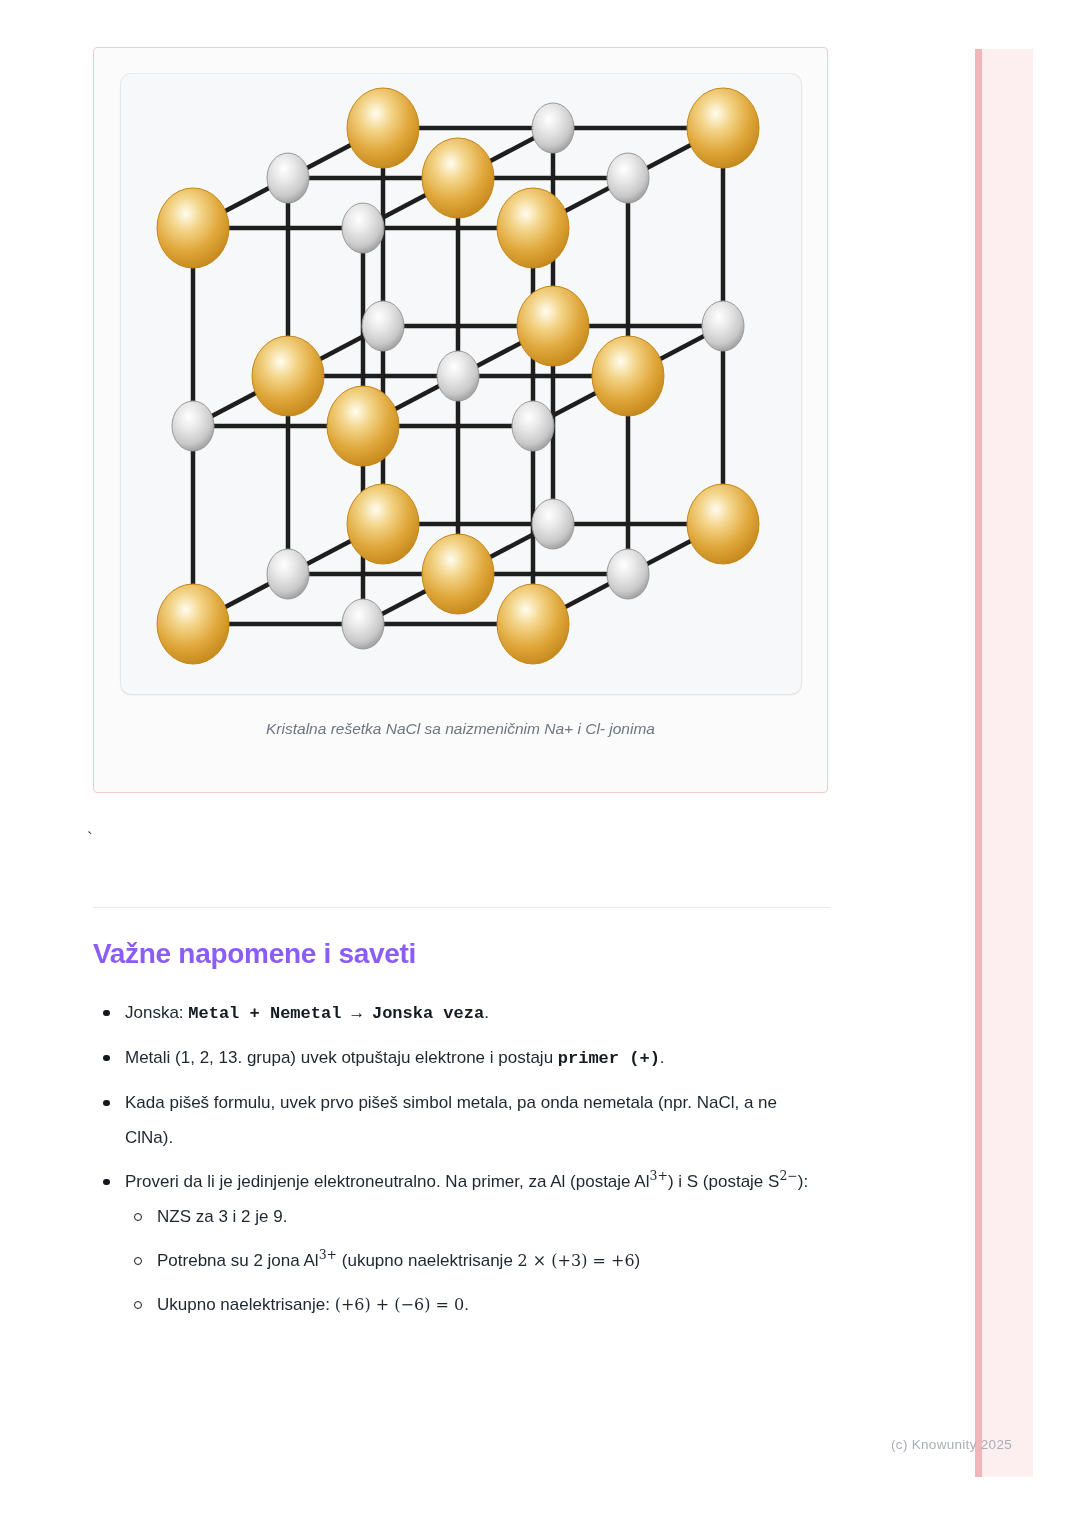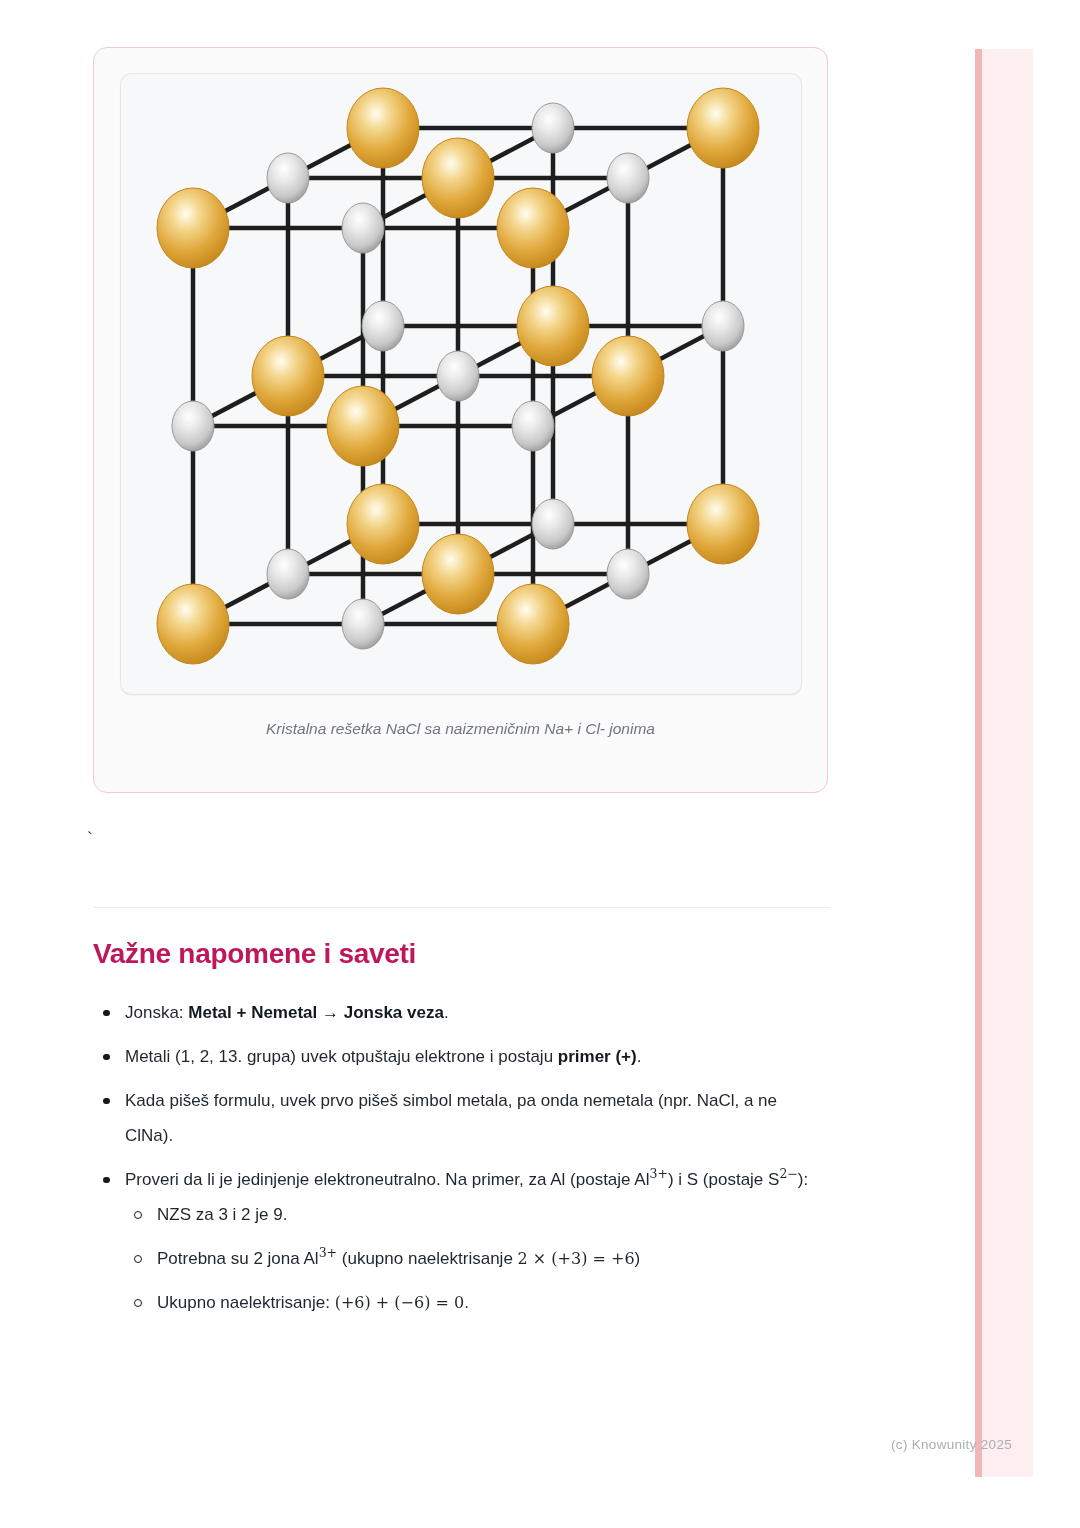--- a/index.html
+++ b/index.html
@@ -6,42 +6,42 @@
   body{font-family:"Liberation Sans","DejaVu Sans",sans-serif;}
   .page{position:relative;width:1080px;height:1528px;background:#ffffff;overflow:hidden;}
 
   
   .stripe-band{position:absolute;left:982px;top:49px;width:51px;height:1428px;background:#fdeef0;}
   .stripe-line{position:absolute;left:975px;top:49px;width:7px;height:1428px;background:#f0b6b8;}
 
   .content{position:absolute;left:93px;top:0;width:737px;}
 
   
-  .figure-card{margin:47px 0 0;width:735px;height:746px;border:1.5px solid #f5caca;border-radius:14px;
+  .figure-card{margin:47px 0 0;width:735px;height:746px;border:1.5px solid #f5caca;border-radius:4px;
     background:#fbfbfb;box-sizing:border-box;}
   .figure-panel{width:680px;height:620px;margin:26px auto 0;background:#f7f8f9;border-radius:10px;
     box-shadow:0 1px 3px rgba(0,0,0,0.07), 0 0 0 1px #ececec;overflow:hidden;}
   .figure-panel svg{display:block;width:680px;height:620px;}
   figcaption{text-align:center;margin-top:26px;font-style:italic;color:#6e7681;font-size:15.5px;}
 
   .stray{margin:36px 0 0 -6px;height:20px;font-size:17px;color:#3a3f46;}
 
   hr.divider{border:none;border-top:1px solid #e8eaed;margin:58px 0 0;width:100%;}
 
   h2.notes-heading{margin:30px 0 0;font-size:28px;font-weight:700;letter-spacing:-0.3px;color:#ee5c5c;}
 
   ul.notes{margin:25px 0 0;padding:0;list-style:none;font-size:17px;line-height:35px;color:#1e2630;}
   li.main{position:relative;padding-left:32px;margin-bottom:9px;max-width:698px;}
   li.main::before{content:"";position:absolute;left:10px;top:14.5px;width:6.5px;height:6.5px;border-radius:50%;background:#15191f;}
   ul.sublist{list-style:none;margin:0;padding:0;}
   li.sub{position:relative;padding-left:32px;margin-bottom:9px;}
   li.sub::before{content:"";position:absolute;left:9px;top:13.5px;width:6px;height:6px;border-radius:50%;
     background:transparent;border:1.6px solid #15191f;}
 
-  .b{font-weight:700;color:#141a22;}
+  .b{font-weight:700;color:#141a22;font-family:Liberation Mono, monospace;}
   .mth{font-family:"DejaVu Serif","Liberation Serif",serif;font-size:16px;}
   sup.mth{font-size:12.5px;line-height:0;vertical-align:baseline;position:relative;top:-7px;}
 
   .footer{position:absolute;top:1437px;right:68px;font-size:13.5px;letter-spacing:0.3px;color:#a9aeb6;z-index:3;margin-left:7px;}
 </style>
 </head>
 <body>
 
 <div class="page">
 
@@ -150,21 +150,21 @@
             <ellipse cx="412" cy="154" rx="36" ry="40" fill="url(#gNa)" stroke="#c4861a" stroke-width="1"></ellipse>
           </svg>
       </div>
       <figcaption>Kristalna rešetka NaCl sa naizmeničnim Na+ i Cl- jonima</figcaption>
     </figure>
 
     <div class="stray">`</div>
 
     <hr class="divider">
 
-    <h2 class="notes-heading" style="color: #be185d;">Važne napomene i saveti</h2>
+    <h2 class="notes-heading" style="color: #8b5cf6;">Važne napomene i saveti</h2>
 
     <ul class="notes">
         <li class="main"><span>Jonska: </span><span class="b">Metal + Nemetal → Jonska veza</span><span>.</span></li>
         <li class="main"><span>Metali (1, 2, 13. grupa) uvek otpuštaju elektrone i postaju </span><span class="b">primer (+)</span><span>.</span></li>
         <li class="main"><span>Kada pišeš formulu, uvek prvo pišeš simbol metala, pa onda nemetala (npr. NaCl, a ne ClNa).</span></li>
         <li class="main"><span>Proveri da li je jedinjenje elektroneutralno. Na primer, za Al (postaje Al</span><sup class="mth">3+</sup><span>) i S (postaje S</span><sup class="mth">2−</sup><span>):</span><ul class="sublist">
             <li class="sub"><span>NZS za 3 i 2 je 9.</span></li>
             <li class="sub"><span>Potrebna su 2 jona Al</span><sup class="mth">3+</sup><span> (ukupno naelektrisanje </span><span class="mth">2 × (+3) = +6</span><span>)</span></li>
             <li class="sub"><span>Ukupno naelektrisanje: </span><span class="mth">(+6) + (−6) = 0</span><span>.</span></li>
           </ul></li>

